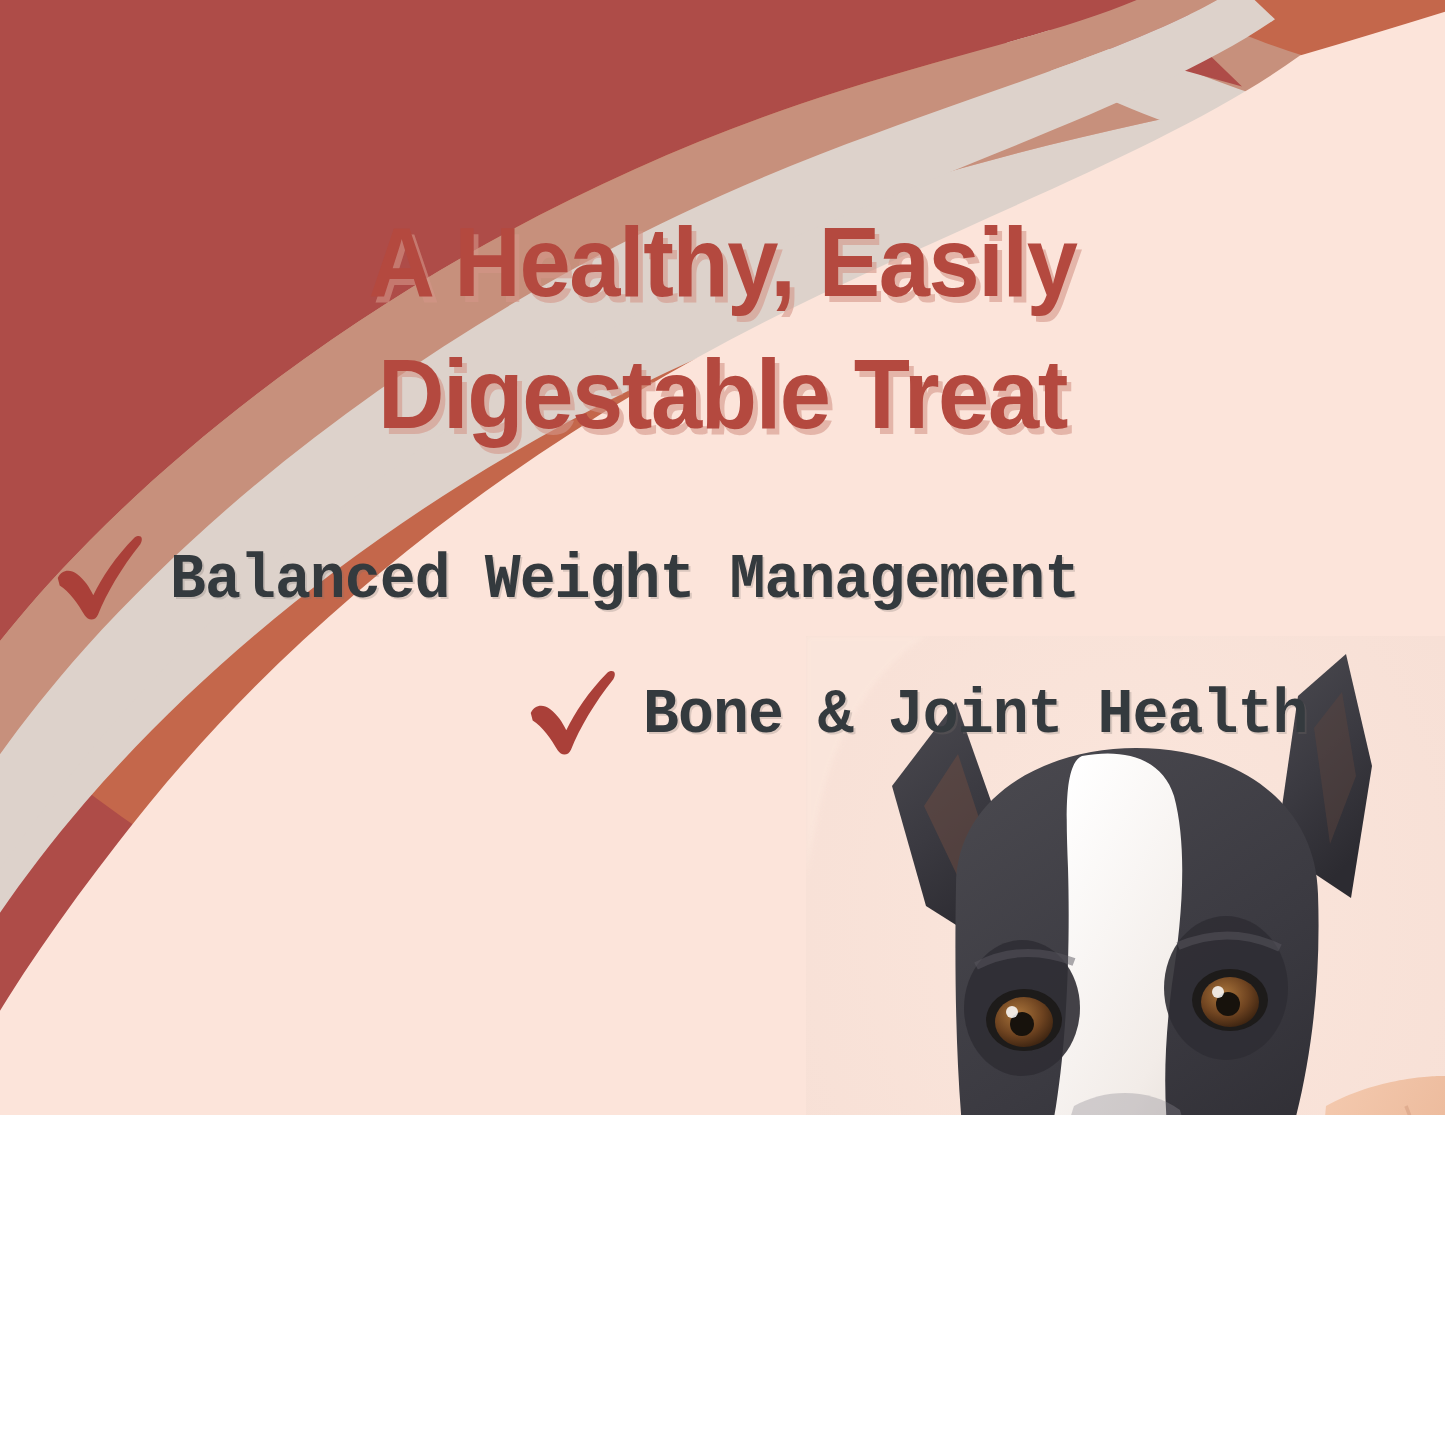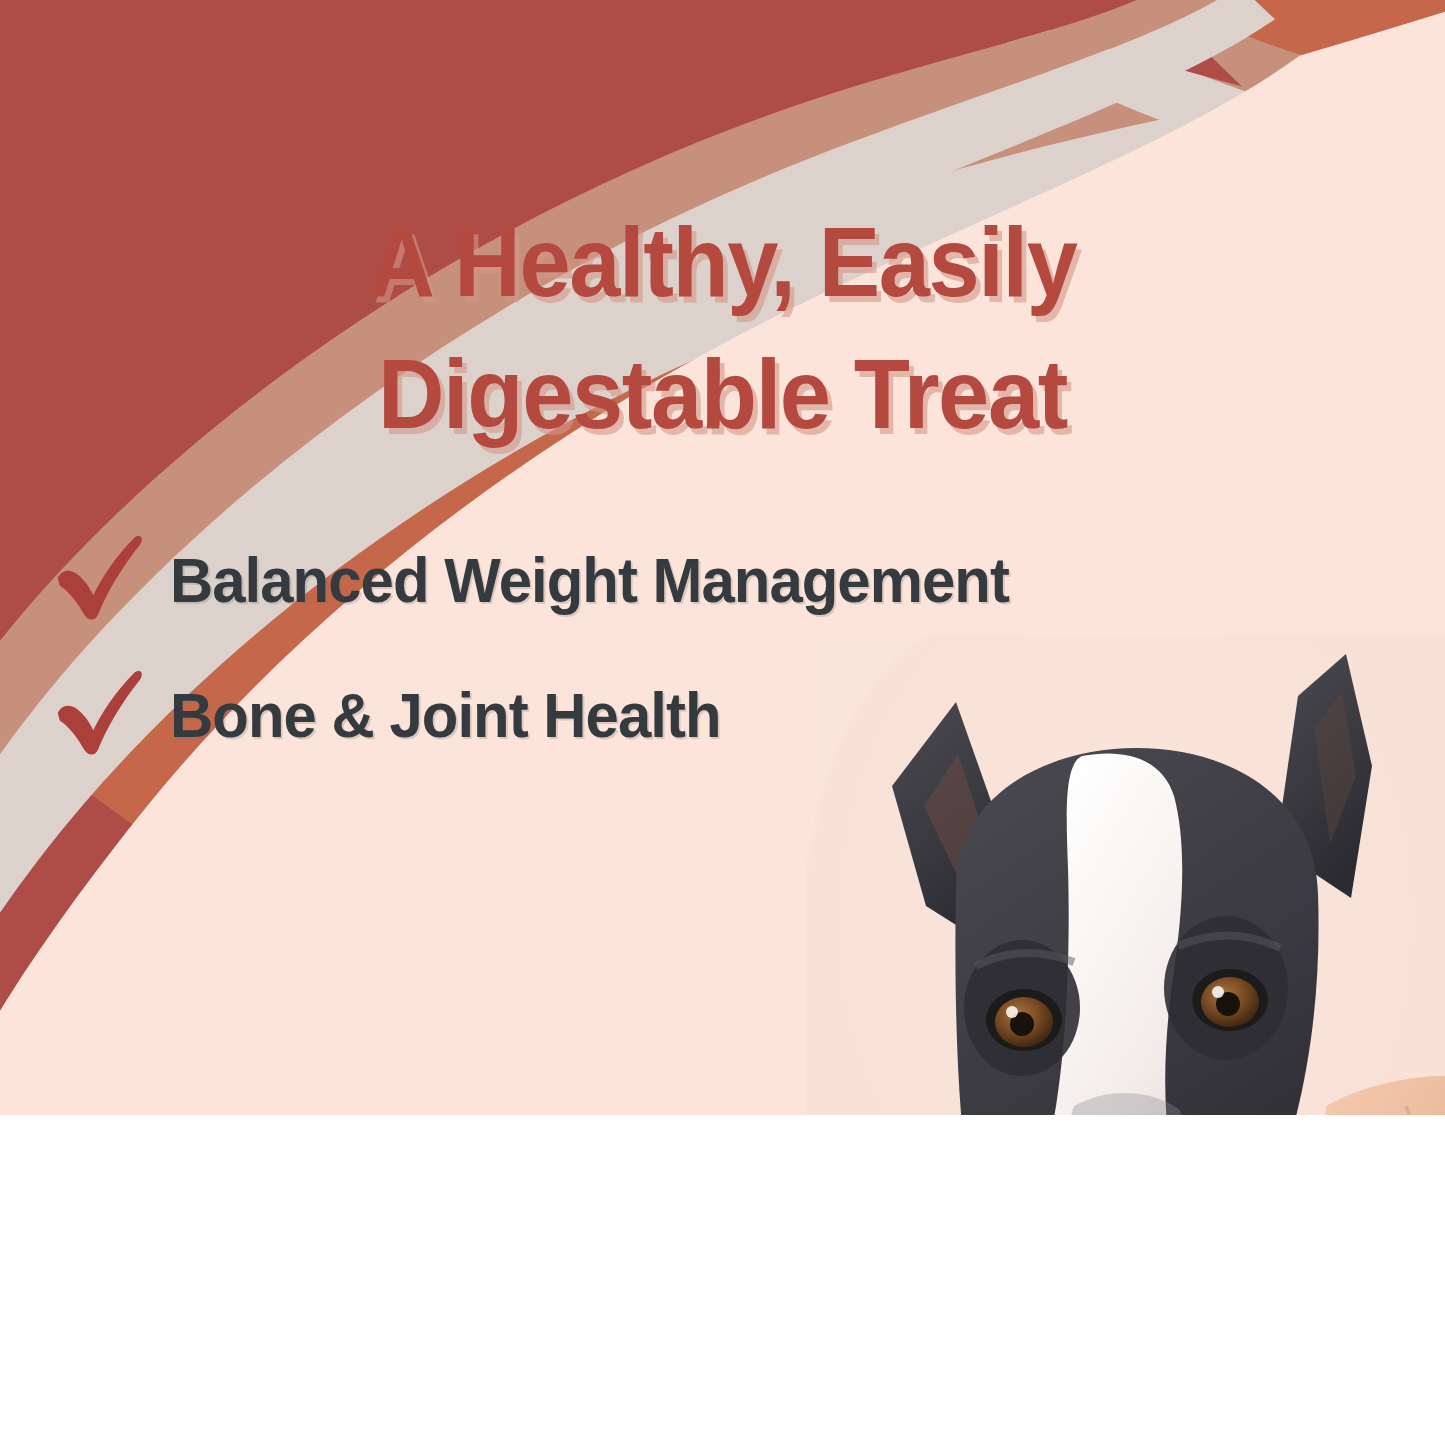--- a/index.html
+++ b/index.html
@@ -54,22 +54,23 @@
     top:524px;
     width:1290px;
     z-index:4;
   }
   .benefit{
     position:relative;
     display:flex;
     align-items:center;
     height:112px;
     margin-bottom:23px;
-  }
-  .benefit:last-child{margin-bottom:0;}
+    font-family:Liberation Mono, monospace;
+  }
+  .benefit:last-child{margin-bottom:0;justify-content:flex-end;}
 
   .check{
     flex:0 0 auto;
     width:96px;height:96px;
     margin-right:22px;
     position:relative;
     top:-4px;
   }
   .check svg{display:block;width:100%;height:100%;overflow:visible;}
 

